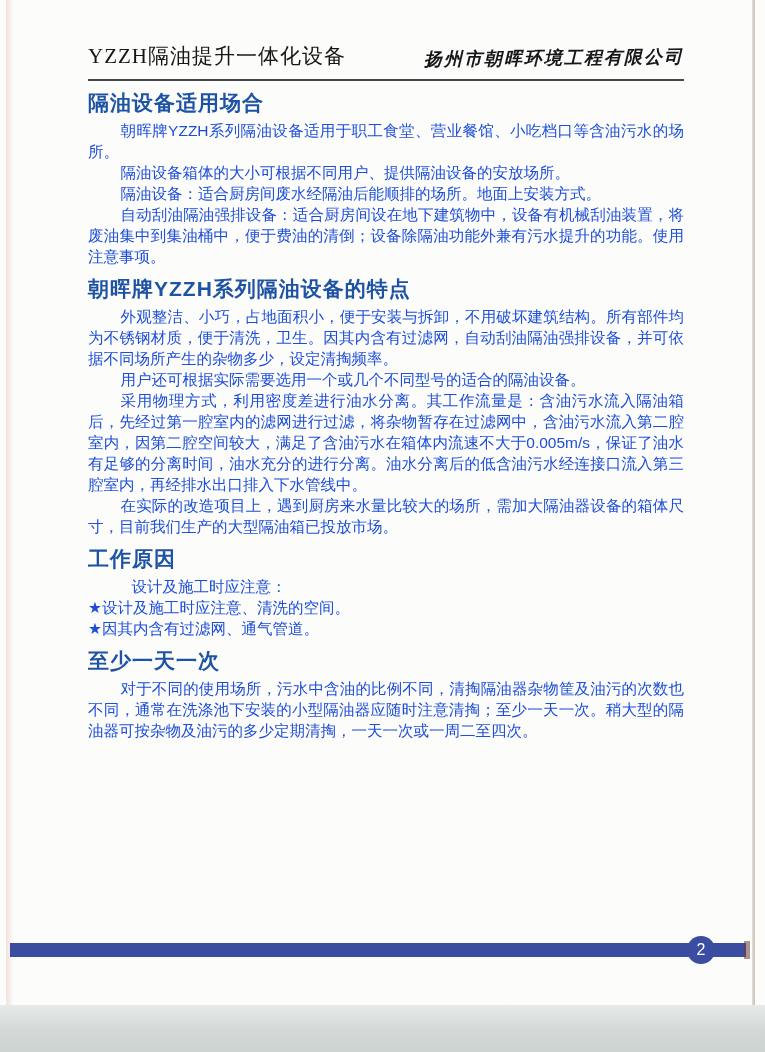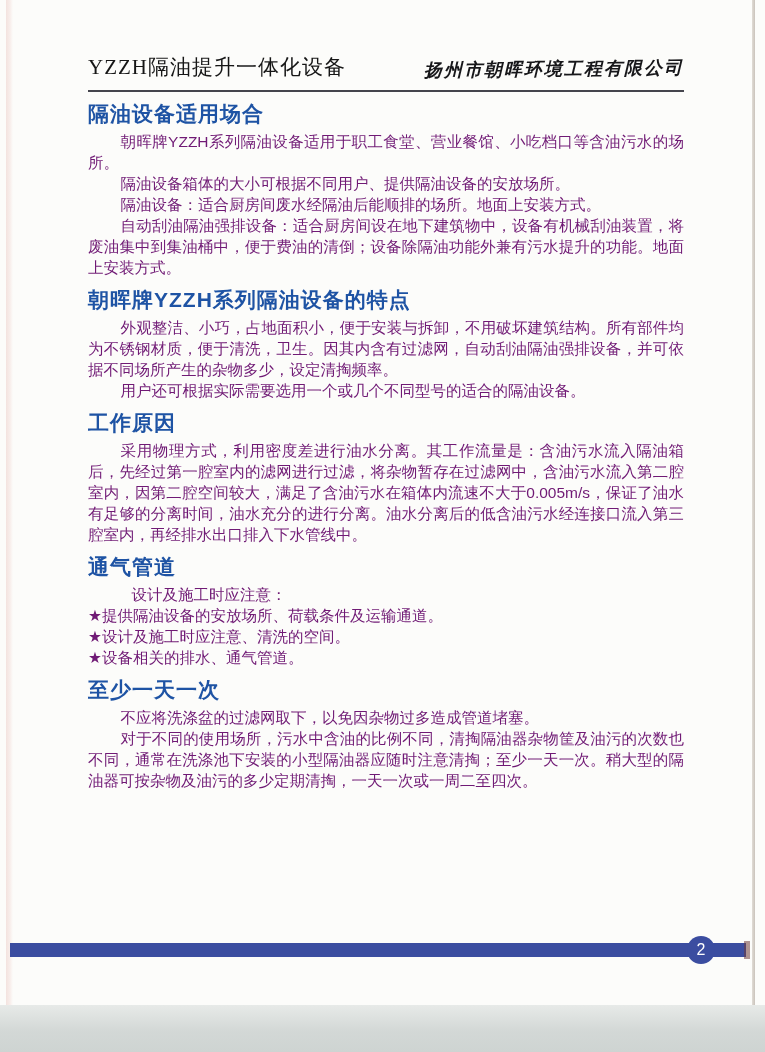--- a/index.html
+++ b/index.html
@@ -30,34 +30,34 @@
 
   
   .content { position: absolute; left: 88px; width: 596px; top: 42px; }
 
   .header-row {
     display: flex; justify-content: space-between; align-items: flex-end;
     padding-bottom: 9px; border-bottom: 2px solid #45454d;
   }
   .doc-title {
     font-family: "Liberation Serif", "DejaVu Serif", serif;
-    font-size: 21px; color: #161616; letter-spacing: 1px; font-weight: 500; margin-top: 11px;
+    font-size: 21px; color: #161616; letter-spacing: 1px; font-weight: 500;
   }
   .company {
     font-family: "DejaVu Serif", "Liberation Serif", serif;
     font-style: italic; font-weight: 700; font-size: 18px;
     color: #17171a; letter-spacing: 2px; transform: rotate(-0.6deg);
   }
 
   .sec-title {
     font-size: 21px; font-weight: 700; color: #1e53a4;
     letter-spacing: 1px; margin: 9px 0 4px 0; line-height: 26px;
   }
   .para {
-    margin: 0; font-size: 15.5px; line-height: 21px; color: #701a75;
+    margin: 0; font-size: 15.5px; line-height: 21px; color: #1d4ed8;
     text-align: justify; text-indent: 2.1em; word-break: break-all;
   }
   .para.flush { text-indent: 0; }
   .para.deep-indent { text-indent: 2.8em; }
 
   
   .footer-bar {
     position: absolute; left: 10px; top: 943px; width: 736px; height: 14px;
     background: #3b4da0;
   }
@@ -85,45 +85,43 @@
     <div class="header-row">
       <div class="doc-title">YZZH隔油提升一体化设备</div>
       <div class="company">扬州市朝晖环境工程有限公司</div>
     </div>
 
     <div>
       <h2 class="sec-title">隔油设备适用场合</h2>
       <p class="para">朝晖牌YZZH系列隔油设备适用于职工食堂、营业餐馆、小吃档口等含油污水的场所。</p>
       <p class="para">隔油设备箱体的大小可根据不同用户、提供隔油设备的安放场所。</p>
       <p class="para">隔油设备：适合厨房间废水经隔油后能顺排的场所。地面上安装方式。</p>
-      <p class="para">自动刮油隔油强排设备：适合厨房间设在地下建筑物中，设备有机械刮油装置，将废油集中到集油桶中，便于费油的清倒；设备除隔油功能外兼有污水提升的功能。地面上安装方式。</p>
+      <p class="para">自动刮油隔油强排设备：适合厨房间设在地下建筑物中，设备有机械刮油装置，将废油集中到集油桶中，便于费油的清倒；设备除隔油功能外兼有污水提升的功能。使用注意事项。</p>
     </div>
 
     <div>
       <h2 class="sec-title">朝晖牌YZZH系列隔油设备的特点</h2>
       <p class="para">外观整洁、小巧，占地面积小，便于安装与拆卸，不用破坏建筑结构。所有部件均为不锈钢材质，便于清洗，卫生。因其内含有过滤网，自动刮油隔油强排设备，并可依据不同场所产生的杂物多少，设定清掏频率。</p>
       <p class="para">用户还可根据实际需要选用一个或几个不同型号的适合的隔油设备。</p>
     </div>
 
     <div>
-      <h2 class="sec-title">工作原因</h2>
       <p class="para">采用物理方式，利用密度差进行油水分离。其工作流量是：含油污水流入隔油箱后，先经过第一腔室内的滤网进行过滤，将杂物暂存在过滤网中，含油污水流入第二腔室内，因第二腔空间较大，满足了含油污水在箱体内流速不大于0.005m/s，保证了油水有足够的分离时间，油水充分的进行分离。油水分离后的低含油污水经连接口流入第三腔室内，再经排水出口排入下水管线中。</p>
+      <p class="para">在实际的改造项目上，遇到厨房来水量比较大的场所，需加大隔油器设备的箱体尺寸，目前我们生产的大型隔油箱已投放市场。</p>
     </div>
 
     <div>
-      <h2 class="sec-title">通气管道</h2>
+      <h2 class="sec-title">工作原因</h2>
       <p class="para deep-indent">设计及施工时应注意：</p>
-      <p class="para flush">★提供隔油设备的安放场所、荷载条件及运输通道。</p>
       <p class="para flush">★设计及施工时应注意、清洗的空间。</p>
-      <p class="para flush">★设备相关的排水、通气管道。</p>
+      <p class="para flush">★因其内含有过滤网、通气管道。</p>
     </div>
 
     <div>
       <h2 class="sec-title">至少一天一次</h2>
-      <p class="para">不应将洗涤盆的过滤网取下，以免因杂物过多造成管道堵塞。</p>
       <p class="para">对于不同的使用场所，污水中含油的比例不同，清掏隔油器杂物筐及油污的次数也不同，通常在洗涤池下安装的小型隔油器应随时注意清掏；至少一天一次。稍大型的隔油器可按杂物及油污的多少定期清掏，一天一次或一周二至四次。</p>
     </div>
 
   </div>
 
   <div class="footer-bar"></div>
   <div class="footer-bar-endcap"></div>
   <div class="page-badge">
     <span>2</span>
   </div>

